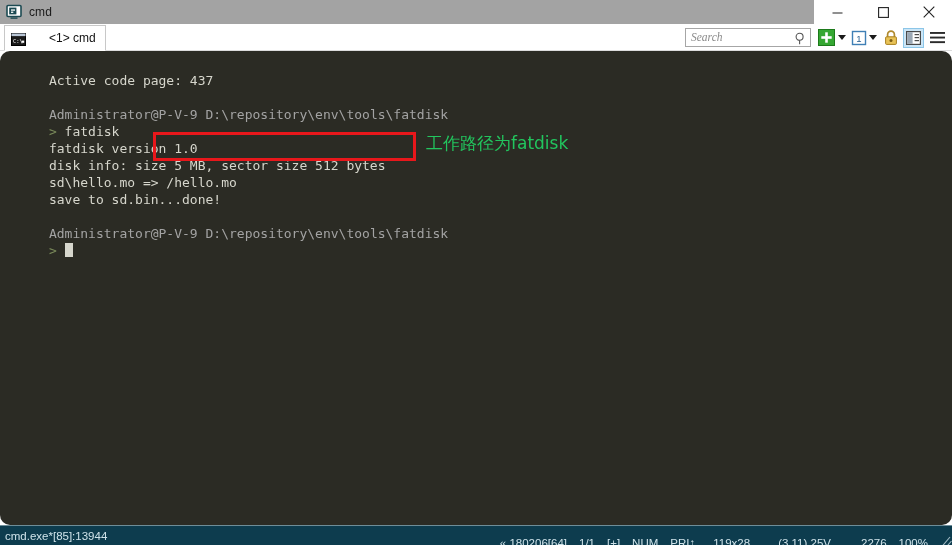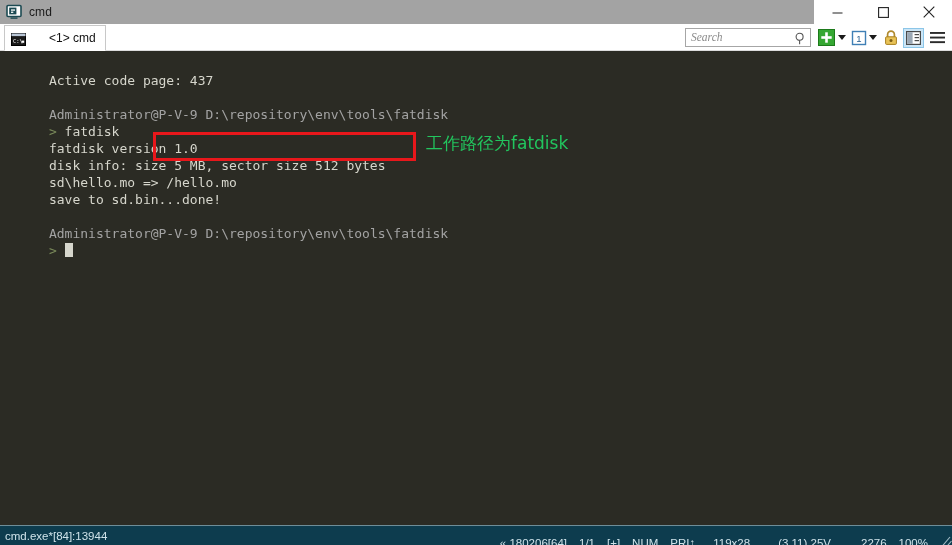--- a/index.html
+++ b/index.html
@@ -135,20 +135,21 @@
   
   .terminal {
     flex: 1 1 auto;
     background: #2b2b24;
     position: relative;
     overflow: hidden;
     font-family: "DejaVu Sans Mono", monospace;
     font-size: 13px;
     line-height: 17px;
     padding: 4px 0 0 2px;
+    border-radius: 10px;
   }
   .line {
     white-space: pre;
     height: 17px;
     color: #d6d6cc;
     letter-spacing: 0px;
   }
   .blank { height: 17px; }
   .c-green { color: #a3a3a3; }
   .c-dim { color: #7a8a5a; }
@@ -364,21 +365,21 @@
 
     <div class="line">
       <span class="c-dim">&gt;</span><span class="c-white"> </span><span class="cursor-block"></span>
     </div>
 
     <div class="redbox"></div>
     <div class="annotation">工作路径为fatdisk</div>
   </div>
 
   <div class="statusbar">
-    <span class="status-left">cmd.exe*[84]:13944</span>
+    <span class="status-left">cmd.exe*[85]:13944</span>
     <div class="status-right">
       <span class="st-item">« 180206[64]</span>
       <span class="st-item">1/1</span>
       <span class="st-item">[+]</span>
       <span class="st-item">NUM</span>
       <span class="st-item">PRI↕</span>
       <span class="st-item" style="padding-left:12px">119x28</span>
       <span class="st-item" style="padding-left:22px">(3,11) 25V</span>
       <span class="st-item" style="padding-left:24px">2276</span>
       <span class="st-item">100%</span>

